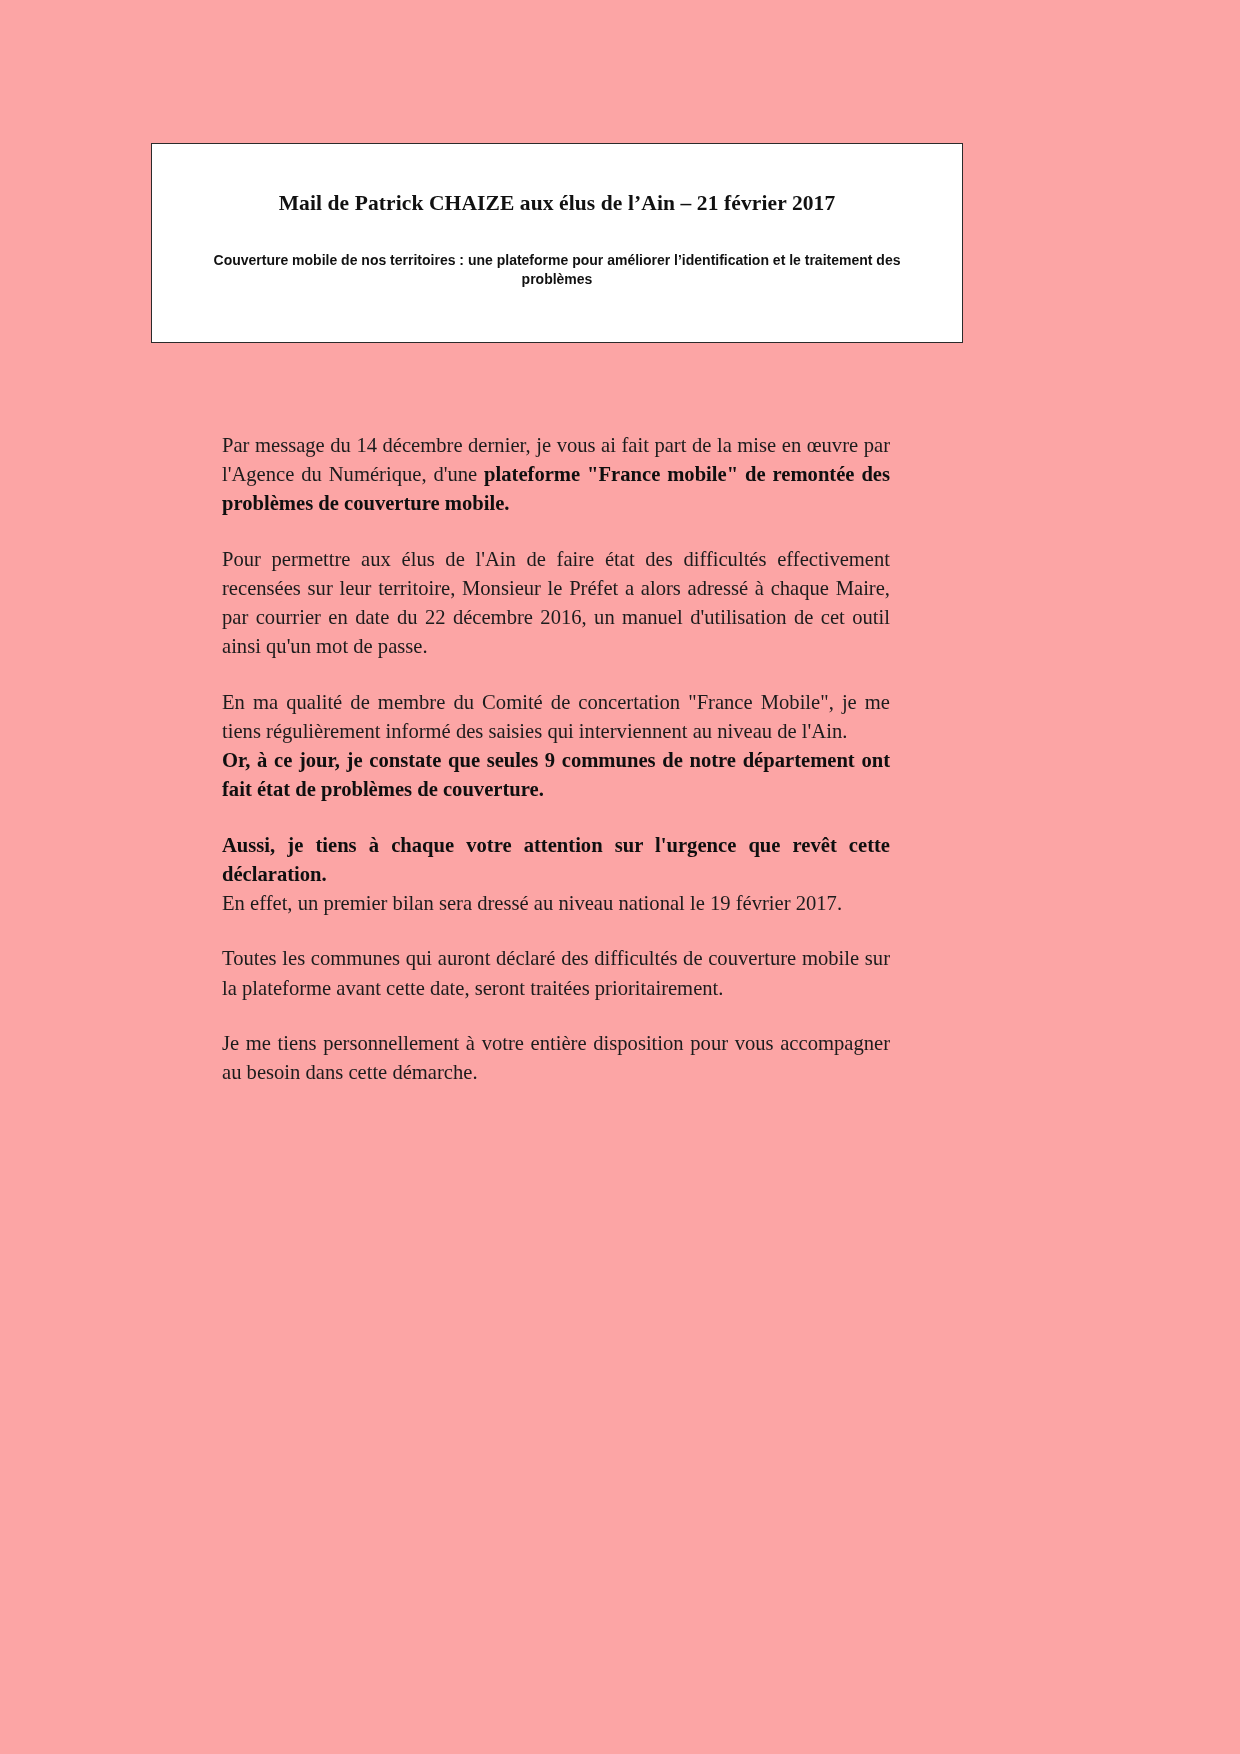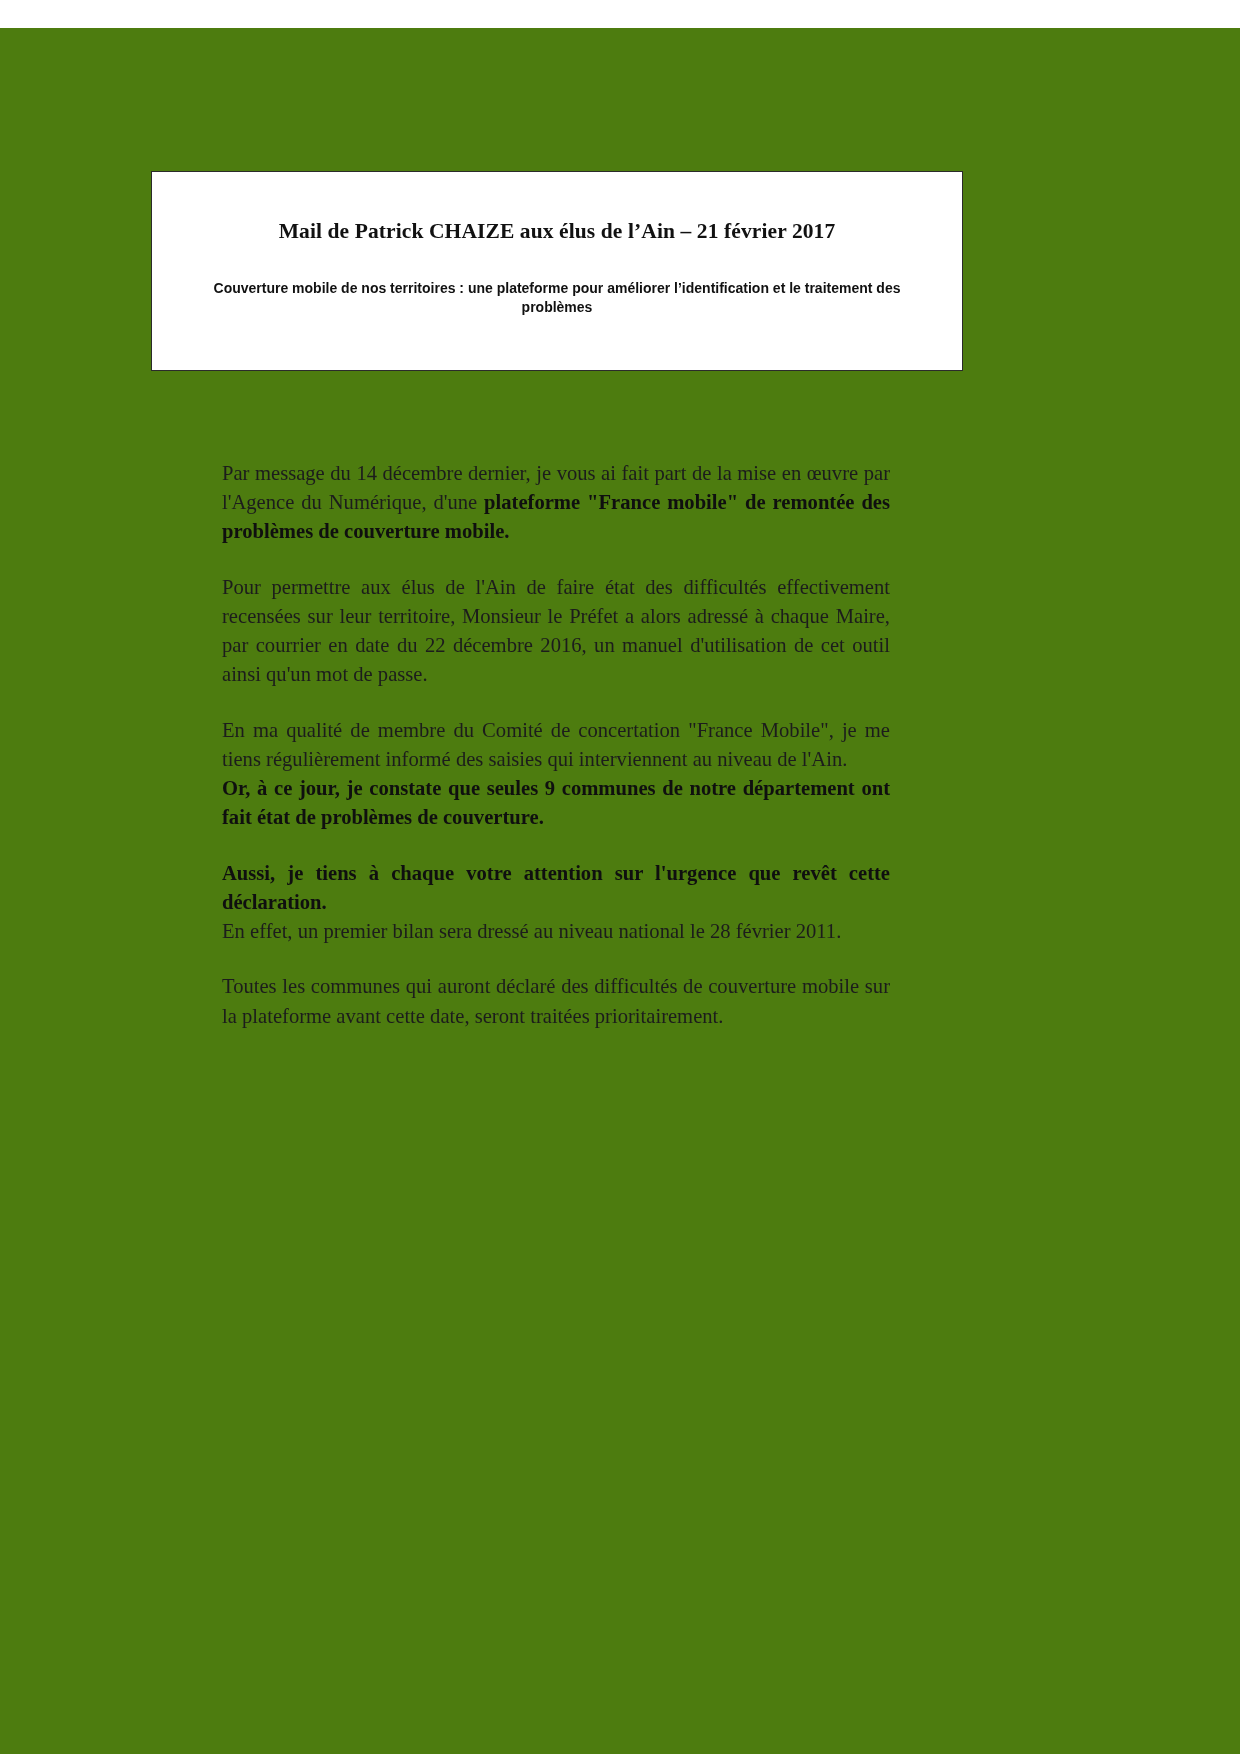--- a/index.html
+++ b/index.html
@@ -13,22 +13,21 @@
     height: 1754px;
     position: relative;
     font-family: "Liberation Serif", "DejaVu Serif", serif;
     color: #1a1a1a;
     -webkit-font-smoothing: antialiased;
   }
 
   .page {
     position: absolute;
     inset: 0;
-    background: #4d7c0f;
-    margin-top: 28px;
+    background: #fca5a5;
   }
 
   
   .title-box {
     position: absolute;
     left: 151px;
     top: 143px;
     width: 812px;
     height: 200px;
     border: 1px solid #2b2b2b;
@@ -116,20 +115,21 @@
     <p class="para"><span>Par message du 14 décembre dernier, je vous ai fait part de la mise en œuvre par l'Agence du Numérique, d'une </span><b>plateforme "France mobile" de remontée des problèmes de couverture mobile.</b></p>
 
     <p class="para">Pour permettre aux élus de l'Ain de faire état des difficultés effectivement recensées sur leur territoire, Monsieur le Préfet a alors adressé à chaque Maire, par courrier en date du 22 décembre 2016, un manuel d'utilisation de cet outil ainsi qu'un mot de passe.</p>
 
     <p class="para tight">En ma qualité de membre du Comité de concertation "France Mobile", je me tiens régulièrement informé des saisies qui interviennent au niveau de l'Ain.</p>
 
     <p class="bold-block">Or, à ce jour, je constate que seules 9 communes de notre département ont fait état de problèmes de couverture.</p>
 
     <p class="bold-block tight">Aussi, je tiens à chaque votre attention sur l'urgence que revêt cette déclaration.</p>
 
-    <p class="para">En effet, un premier bilan sera dressé au niveau national le 28 février 2011.</p>
+    <p class="para">En effet, un premier bilan sera dressé au niveau national le 19 février 2017.</p>
 
     <p class="para">Toutes les communes qui auront déclaré des difficultés de couverture mobile sur la plateforme avant cette date, seront traitées prioritairement.</p>
 
+    <p class="para">Je me tiens personnellement à votre entière disposition pour vous accompagner au besoin dans cette démarche.</p>
 
   </div>
 
 </div>
 
 </body></html>

